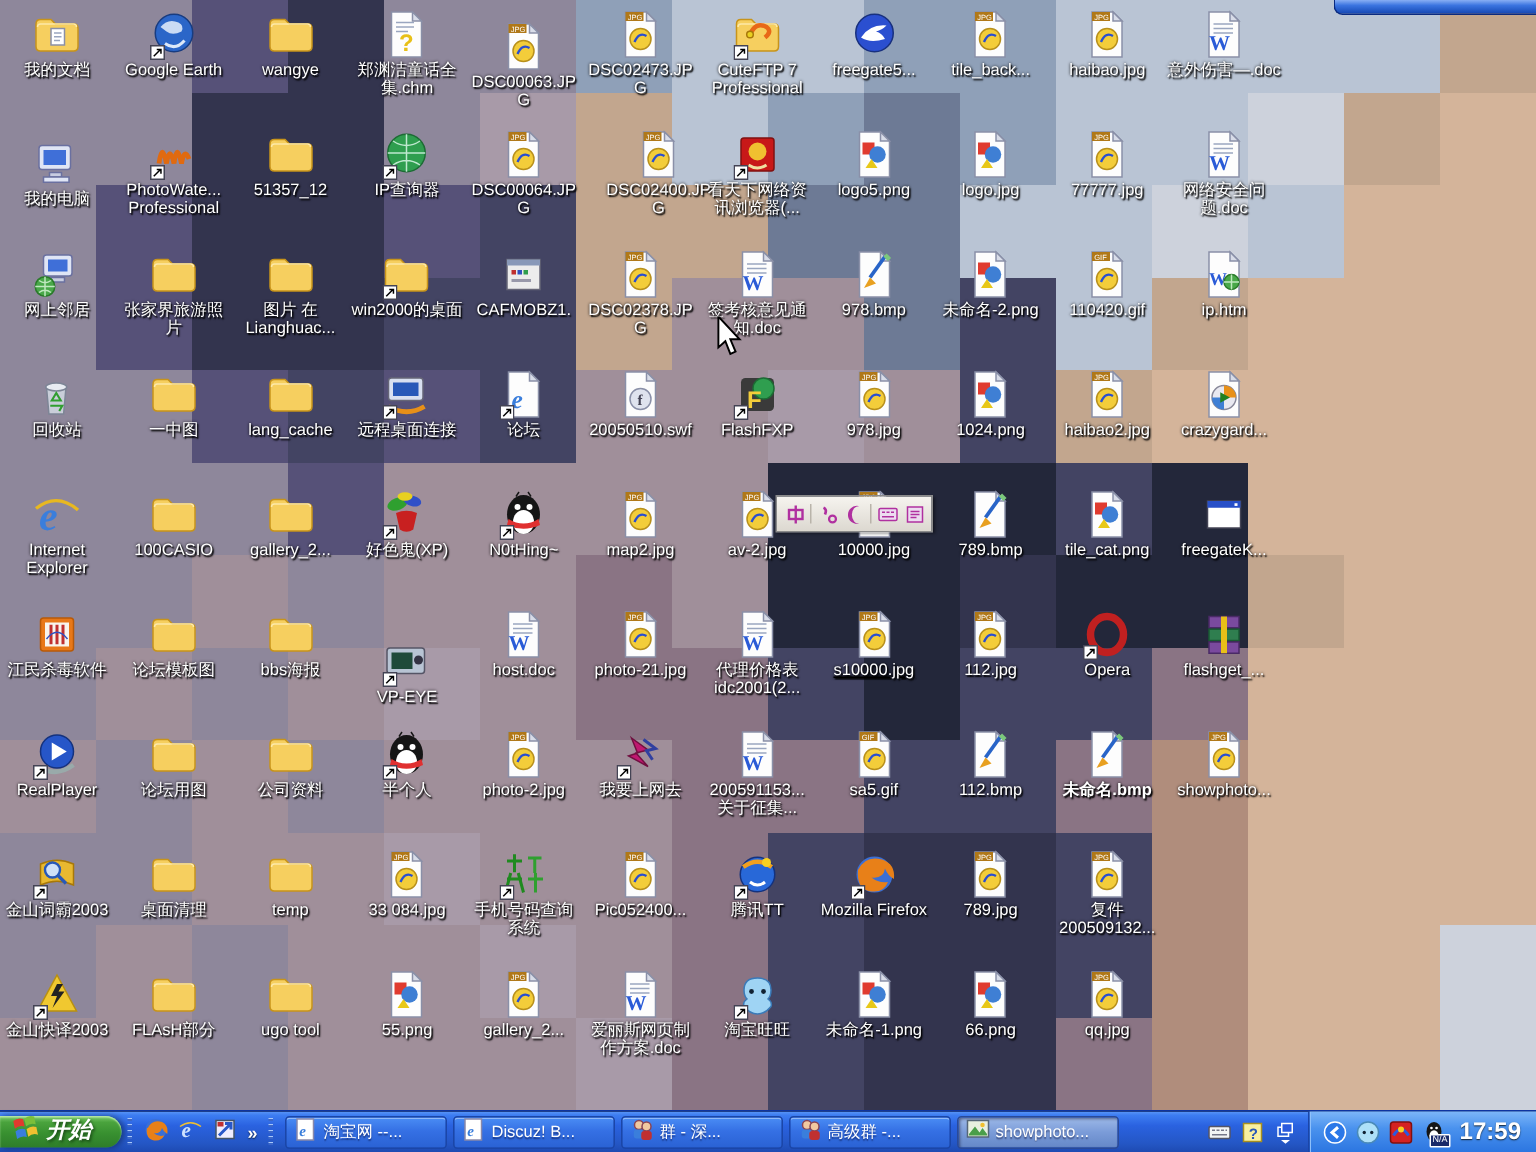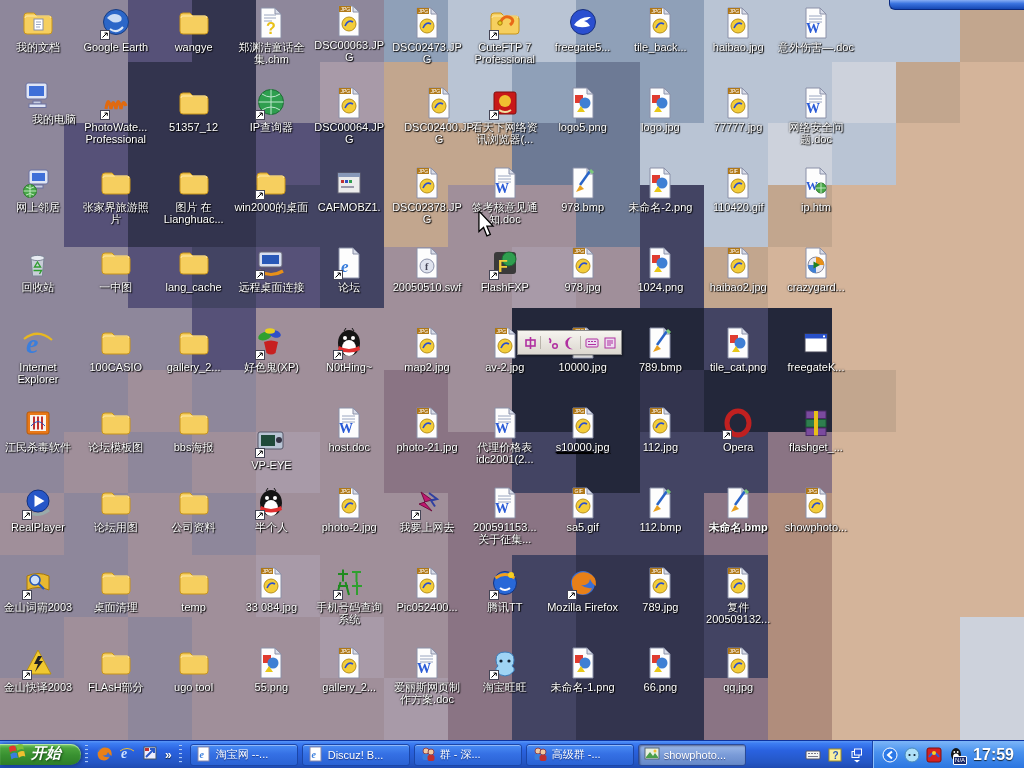--- a/index.html
+++ b/index.html
@@ -302,21 +302,21 @@
         <span class="icon-gfx">
           <svg width="34" height="34" viewBox="0 0 34 34">
             <path d="M7 2 h14 l6 6 v24 h-20 z" fill="#fdfdfd" stroke="#8a90a8"></path>
             <path d="M21 2 l6 6 h-6 z" fill="#d8dce8" stroke="#8a90a8"></path>
             <path d="M10 9 h12 M10 12 h12 M10 15 h8" stroke="#9aa6c0"></path>
             <text x="12" y="28" font-size="16" font-weight="bold" fill="#e8c018" font-family="Liberation Sans, sans-serif">?</text>
           </svg>
         </span>
         <div class="lbl">郑渊洁童话全集.chm</div>
       </div>
-      <div class="icon-cell" title="DSC00063.JPG" style="left: 311.2px; top: 4px;">
+      <div class="icon-cell" title="DSC00063.JPG" style="left: 311.2px; top: 14px;">
         <span class="icon-gfx">
           <svg width="34" height="34" viewBox="0 0 34 34">
             <path d="M7 2 h14 l6 6 v24 h-20 z" fill="#fdfdfd" stroke="#8a90a8"></path>
             <path d="M21 2 l6 6 h-6 z" fill="#d8dce8" stroke="#8a90a8"></path>
             <path d="M7 2 h12 v6 h-12 z" fill="#b07818"></path>
             <text x="8.5" y="7" font-size="5" fill="#fff" font-family="Liberation Sans, sans-serif">JPG</text>
             <circle cx="17" cy="20" r="7" fill="#f3cd3a" stroke="#b8901c"></circle>
             <path d="M13 22 q3 -7 8 -4" stroke="#2a4fd0" fill="none" stroke-width="1.6"></path>
           </svg>
         </span>
@@ -391,21 +391,21 @@
         <span class="icon-gfx">
           <svg width="34" height="34" viewBox="0 0 34 34">
             <path d="M7 2 h14 l6 6 v24 h-20 z" fill="#fdfdfd" stroke="#8a90a8"></path>
             <path d="M21 2 l6 6 h-6 z" fill="#d8dce8" stroke="#8a90a8"></path>
             <path d="M10 10 h13 M10 13 h13 M10 16 h13" stroke="#9aa6c0"></path>
             <text x="7" y="27" font-size="14" font-weight="bold" fill="#2a5bd7" font-family="Liberation Serif, serif">W</text>
           </svg>
         </span>
         <div class="lbl">意外伤害—.doc</div>
       </div>
-      <div class="icon-cell" title="我的电脑" style="left: 0px; top: 78px; text-align: right;">
+      <div class="icon-cell" title="我的电脑" style="left: 0px; top: 92px;">
         <span class="icon-gfx">
           <svg width="34" height="34" viewBox="0 0 34 34">
             <rect x="5" y="5" width="21" height="16" rx="2" fill="#dfe5f5" stroke="#6a70a0"></rect>
             <rect x="8" y="8" width="15" height="10" fill="#3f6fd8"></rect>
             <rect x="12" y="23" width="8" height="3" fill="#c8cde0" stroke="#6a70a0"></rect>
             <rect x="8" y="26" width="17" height="3.5" fill="#dfe5f5" stroke="#6a70a0"></rect>
           </svg>
         </span>
         <div class="lbl">我的电脑</div>
       </div>

